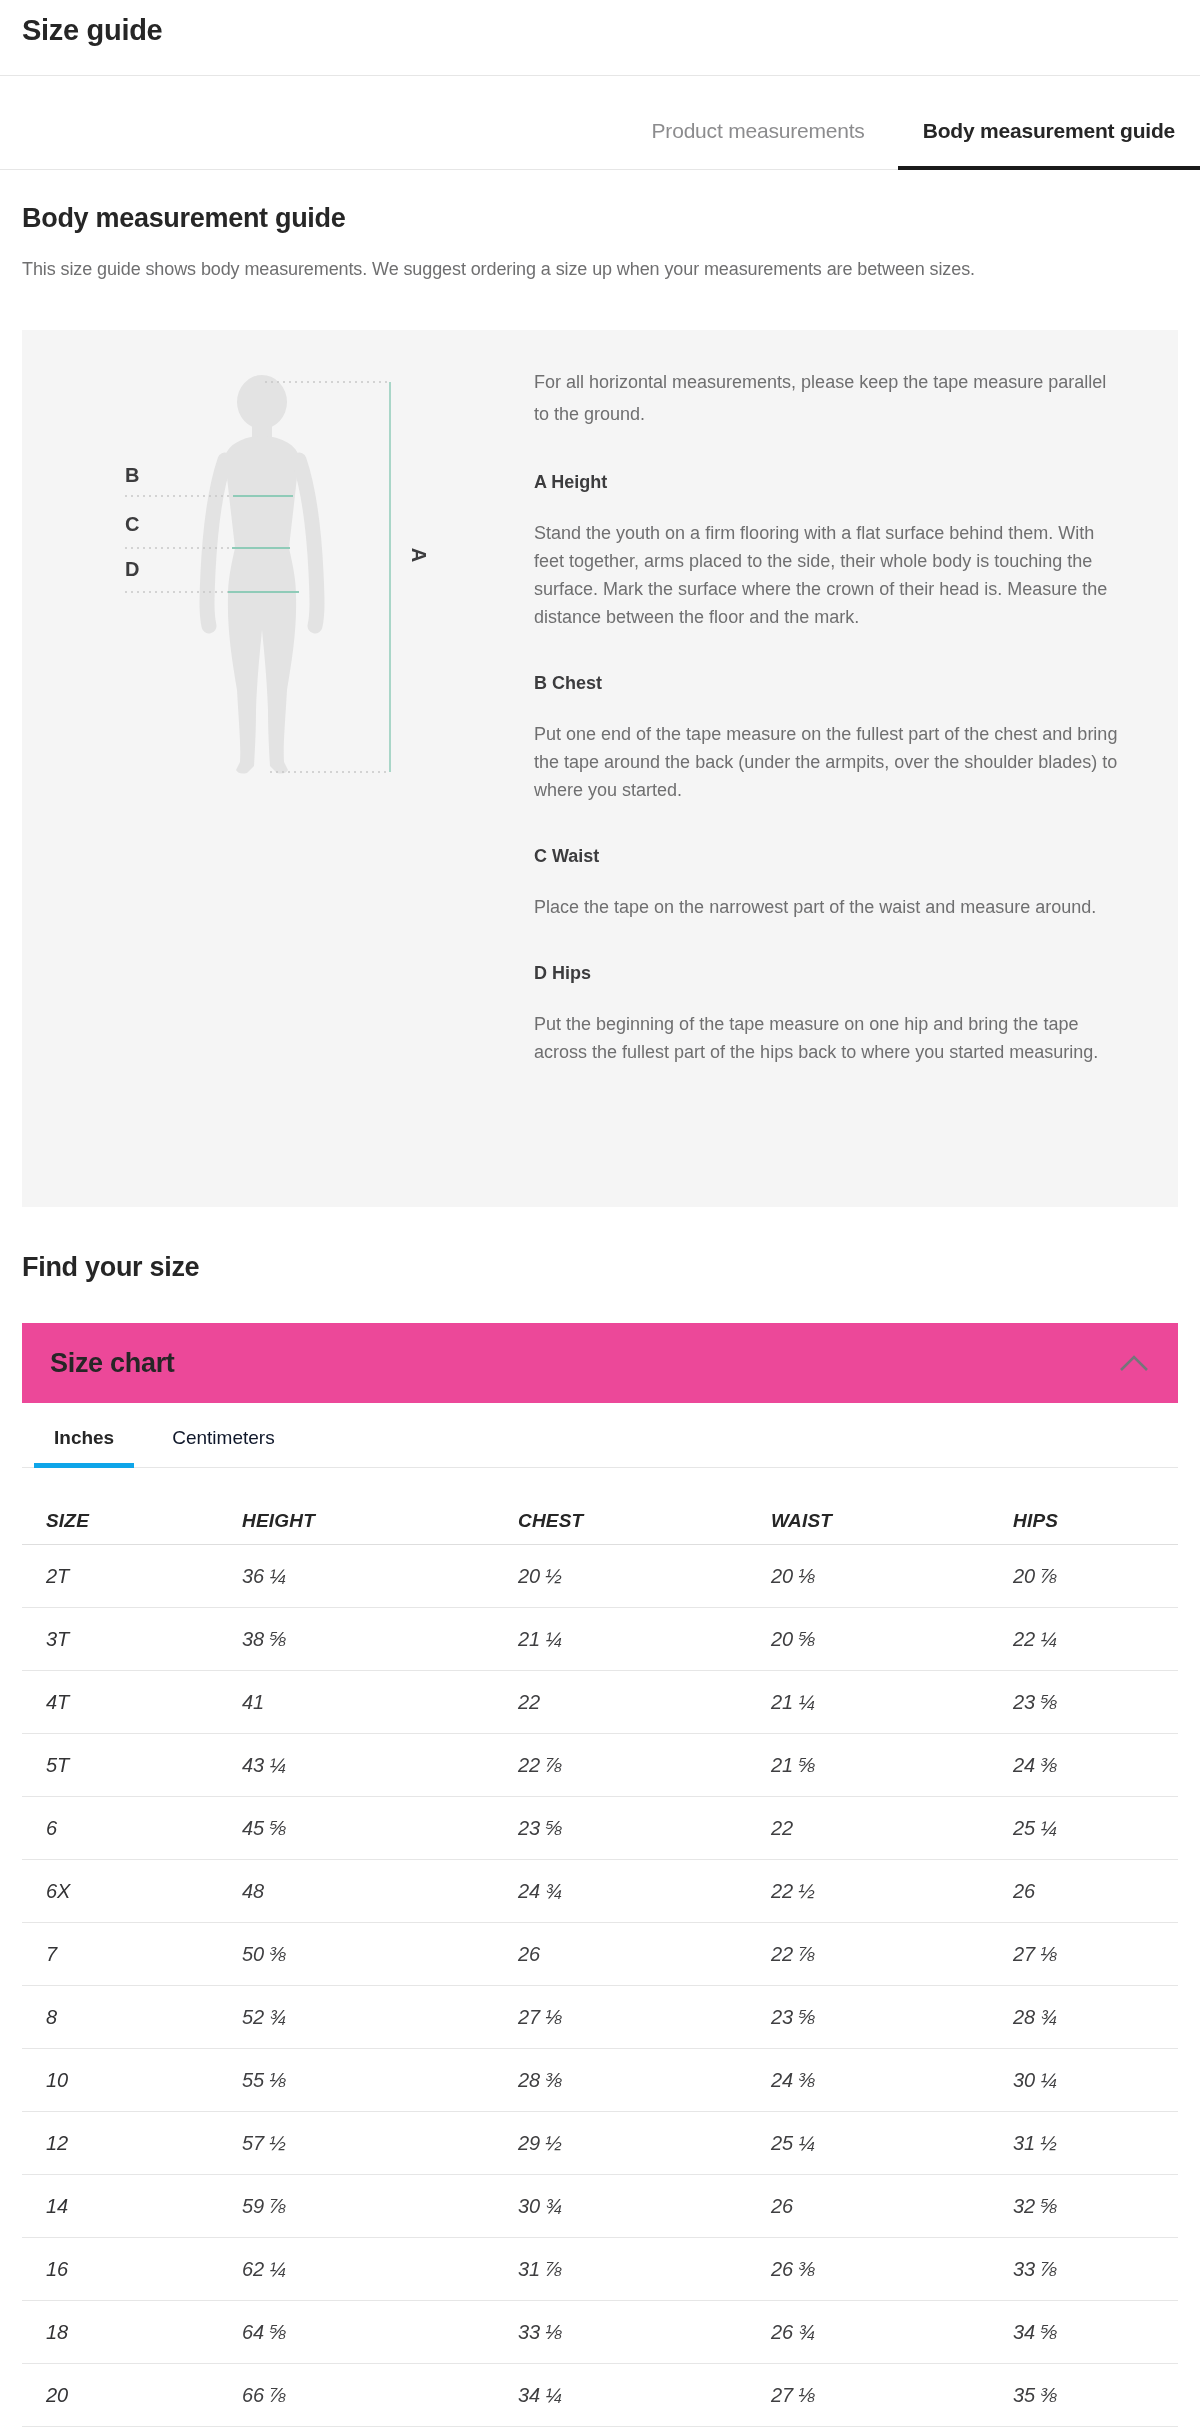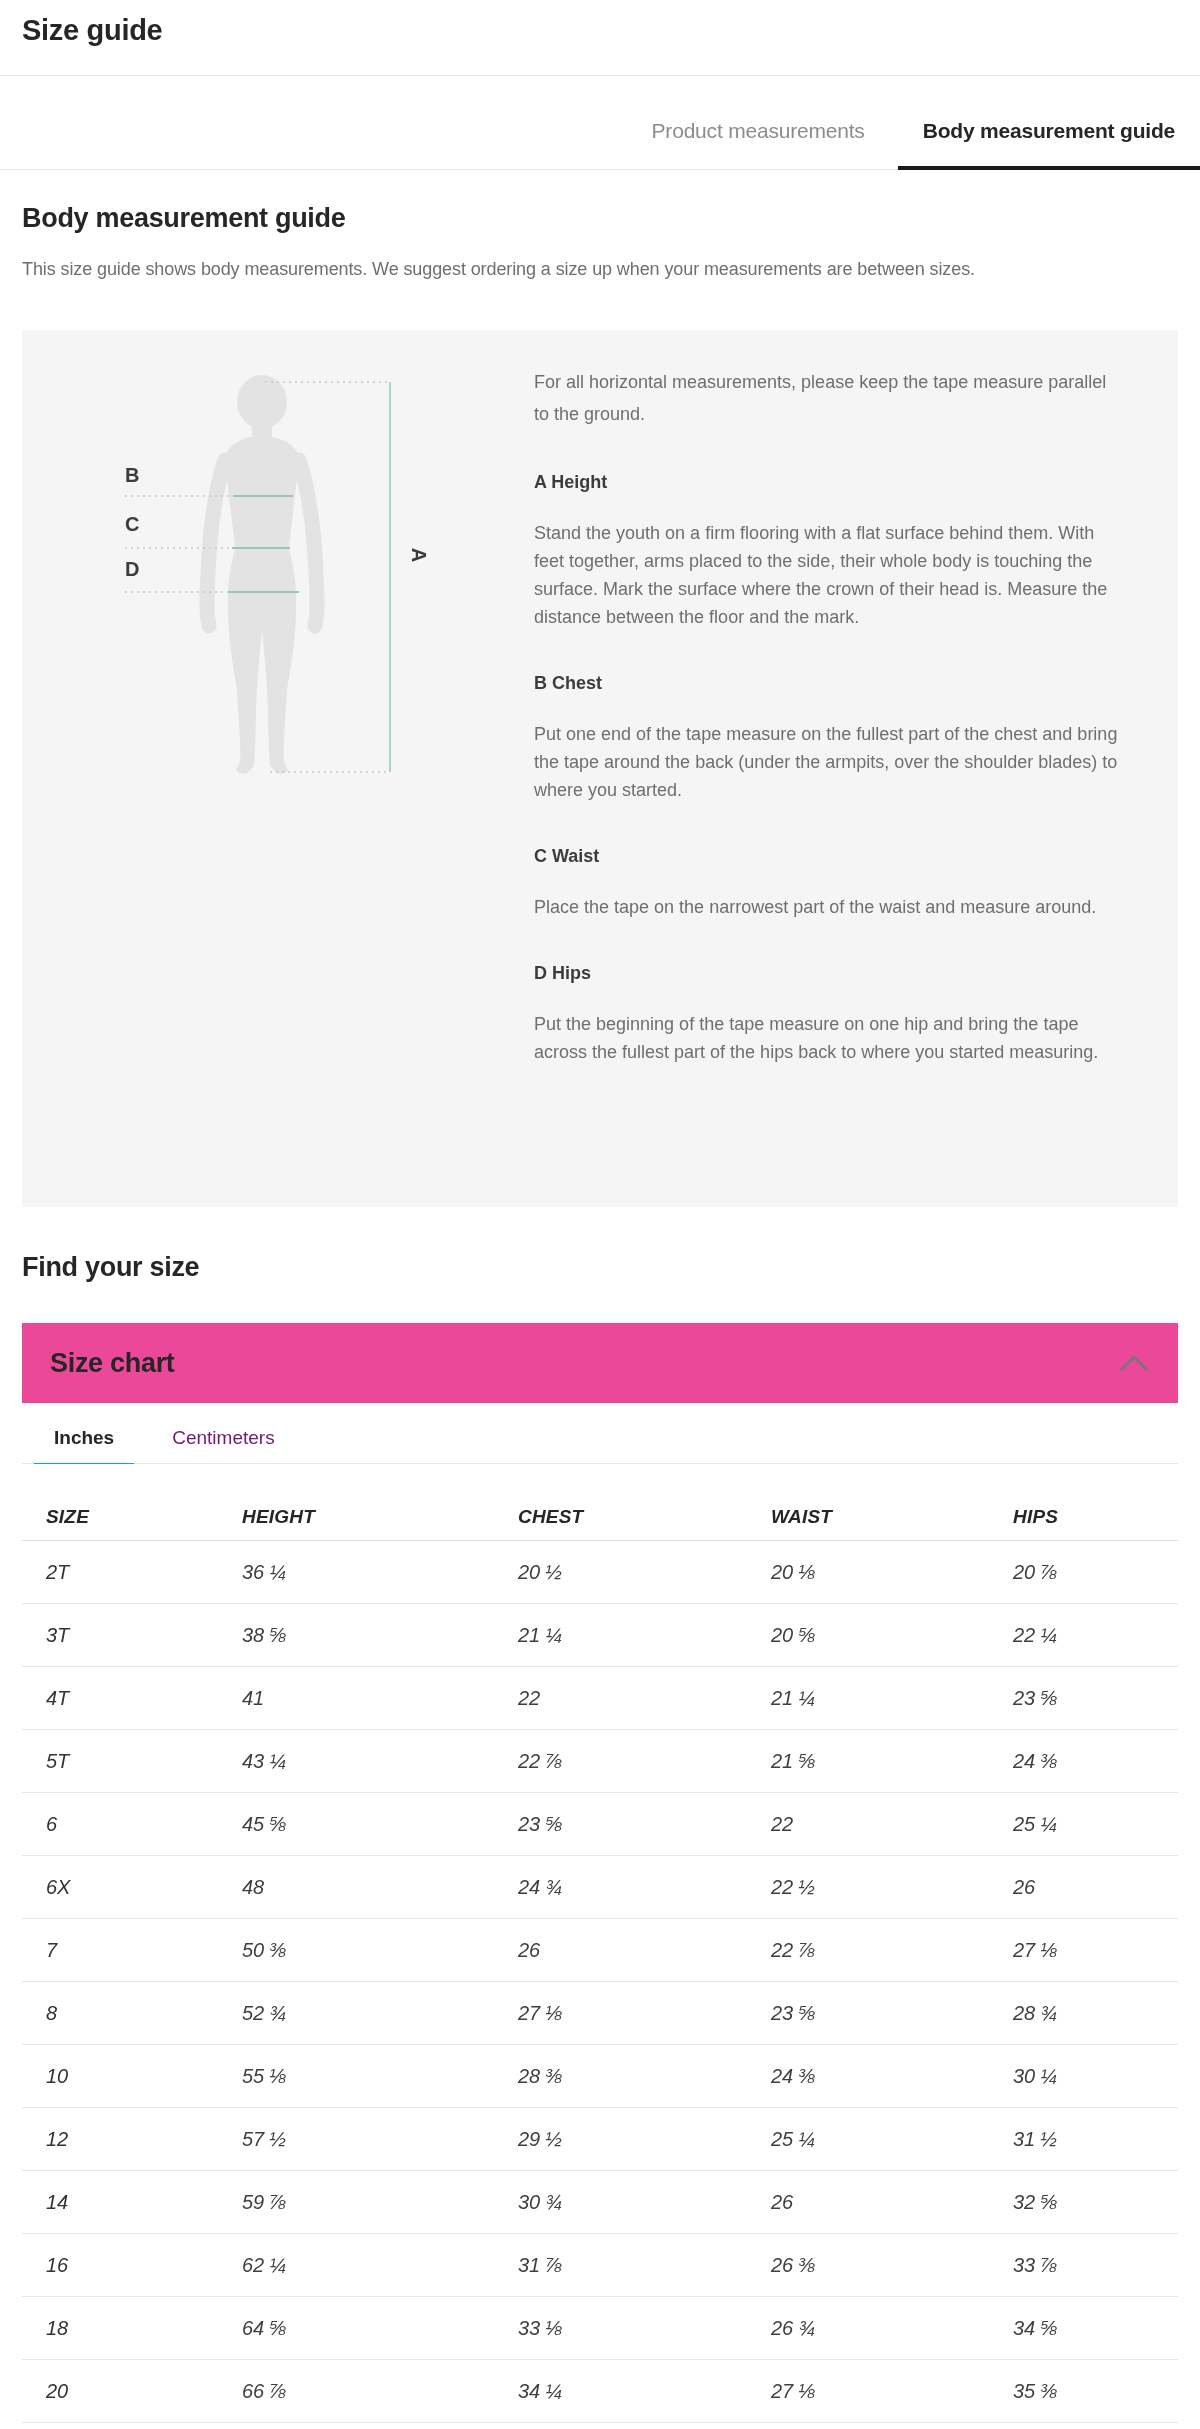--- a/index.html
+++ b/index.html
@@ -35,22 +35,22 @@
 
   
   .find-heading { font-size:27px; font-weight:700; letter-spacing:-0.3px; margin-top:45px; }
 
   .chart-bar { margin-top:40px; height:80px; background:#ec4899; display:flex; align-items:center;
                justify-content:space-between; padding:0 28px; cursor:pointer; }
   .chart-bar-title { font-size:27px; font-weight:700; letter-spacing:-0.3px; }
 
   
   .unit-tabs { display:flex; margin-top:24px; border-bottom:1px solid #e6e6e6; padding-left:12px; }
-  .unit-tab { font-size:19px; color:#701a75; padding:0 20px 14px; cursor:pointer; margin-bottom:-1px; }
-  .unit-tab.active { color:#262626; font-weight:700; border-bottom:1px solid #0ea5e9; }
+  .unit-tab { font-size:19px; color:#0f172a; padding:0 20px 14px; cursor:pointer; margin-bottom:-1px; }
+  .unit-tab.active { color:#262626; font-weight:700; border-bottom:5px solid #0ea5e9; }
   .unit-tab + .unit-tab { margin-left:18px; }
 
   
   table.size-table { width:100%; border-collapse:collapse; table-layout:fixed;font-style:italic; }
   .size-table col.c1 { width:196px; } .size-table col.c2 { width:276px; }
   .size-table col.c3 { width:253px; } .size-table col.c4 { width:242px; }
   .size-table th { text-align:left; font-size:19px; font-weight:700; letter-spacing:0.2px;
                    padding:42px 0 12px 24px; border-bottom:1px solid #dedede; color:#262626; }
   .size-table td { height:63px; font-size:20px; color:#3f3f41; padding-left:24px;
                    border-bottom:1px solid #e6e6e6; letter-spacing:-0.2px; }

